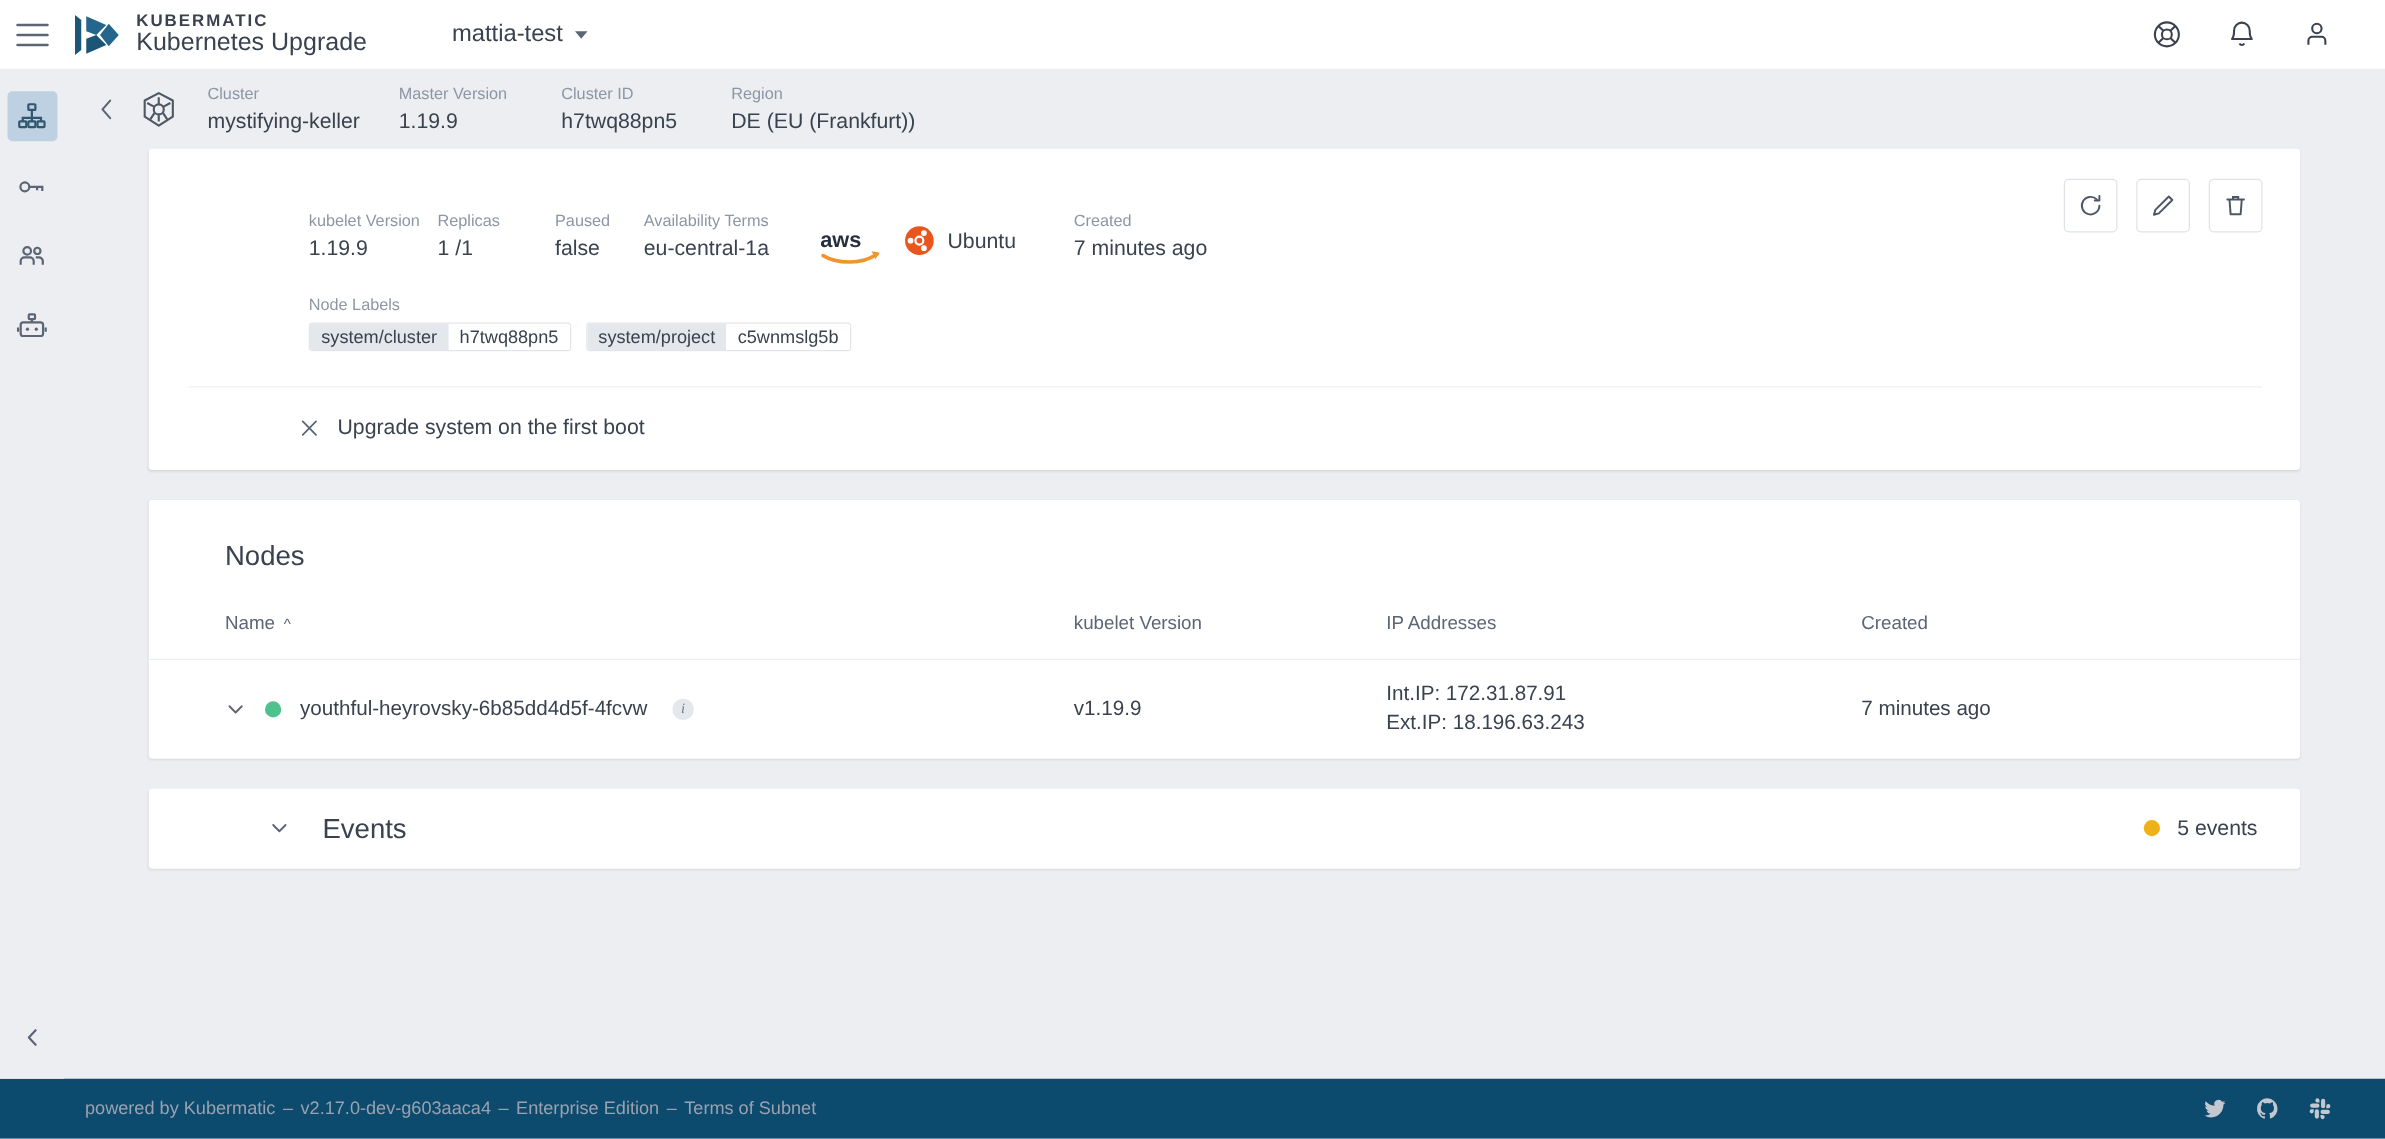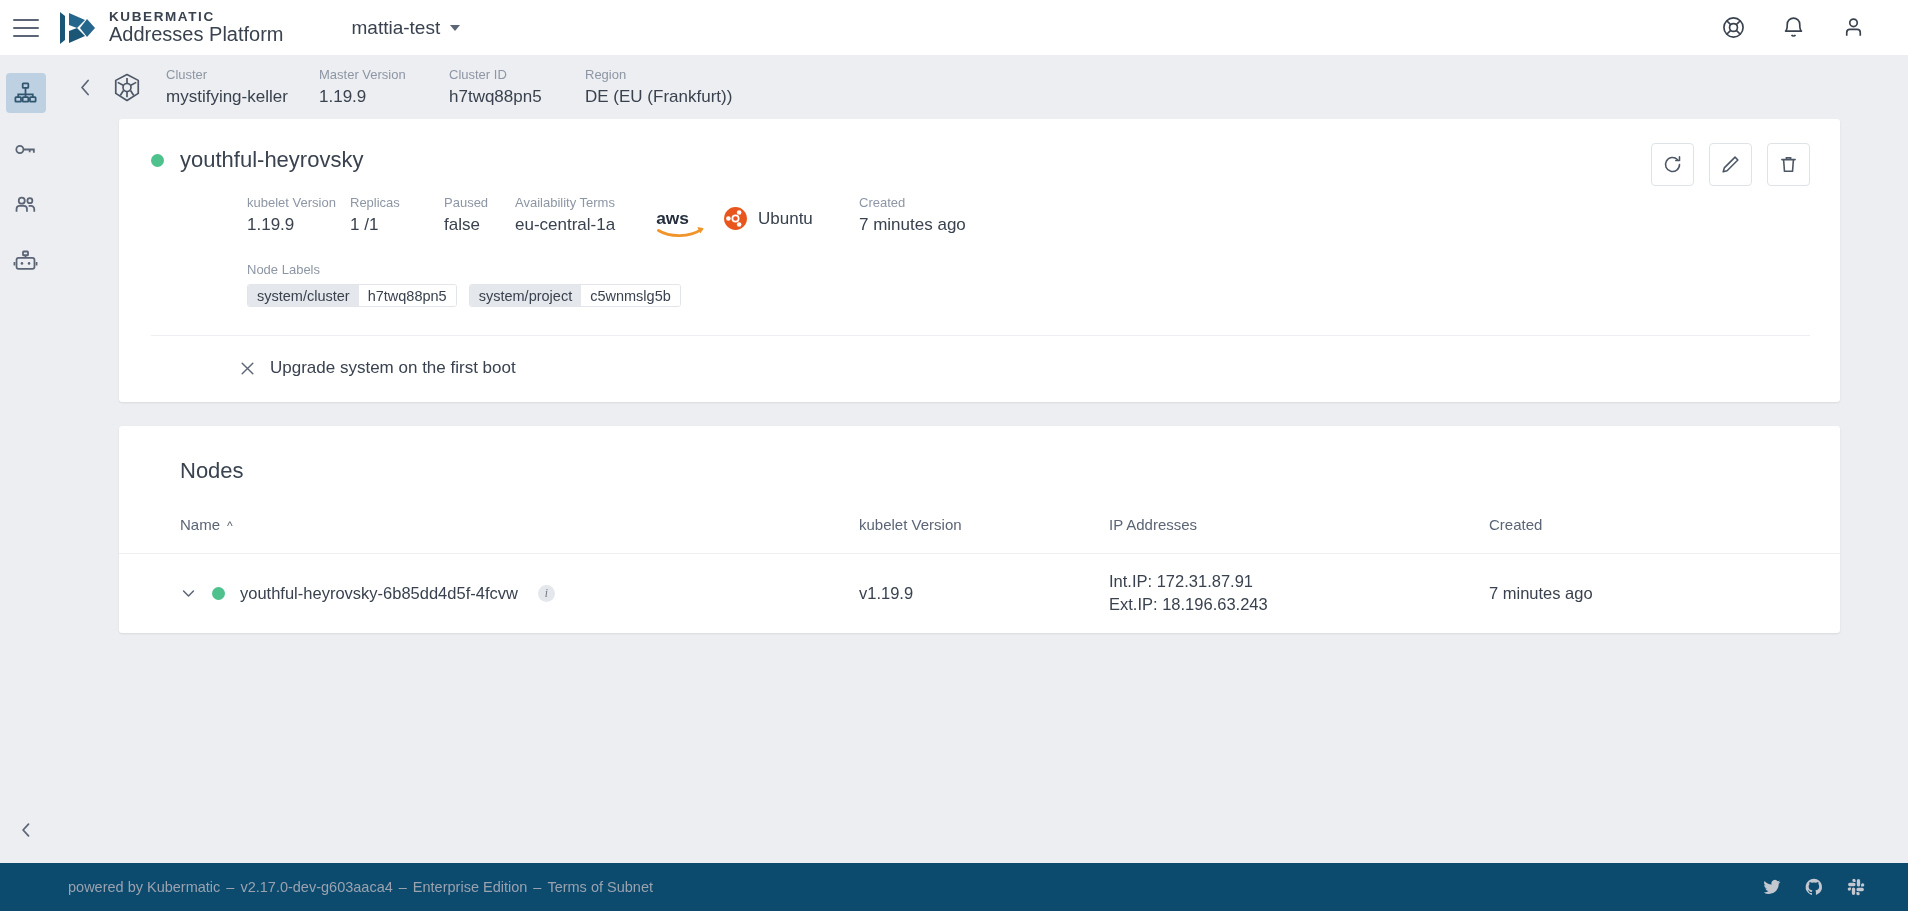--- a/index.html
+++ b/index.html
@@ -154,21 +154,21 @@
 
     <div class="logo-wrap">
       <svg class="logo-mark" viewBox="0 0 41 36">
         <path d="M3 2 L3 34 L8 30 L8 6 Z" fill="#1b5676"></path>
         <path d="M12 3 L28 10 L20 18 L12 15 Z" fill="#24668c"></path>
         <path d="M12 21 L20 18 L28 26 L12 33 Z" fill="#1b5676"></path>
         <path d="M30 9 L38 18 L30 27 L23 18 Z" fill="#24668c"></path>
       </svg>
       <div class="logo-text">
         <div class="l1">KUBERMATIC</div>
-        <div class="l2">Addresses Platform</div>
+        <div class="l2">Kubernetes Upgrade</div>
       </div>
     </div>
 
     <div class="project-select">
       <span>mattia-test</span>
       <span class="caret"></span>
     </div>
 
     <div class="topbar-right">
       <span class="ic">
@@ -268,24 +268,20 @@
             <span class="lbl">Region</span>
             <span class="val">DE (EU (Frankfurt))</span>
           </div>
         </div>
       </div>
 
       <div class="scroll-area">
 
         <div class="card md-card">
           <div class="md-top">
-            <div class="md-title-row">
-              <span class="dot"></span>
-              <span class="md-title">youthful-heyrovsky</span>
-            </div>
 
             <div class="md-actions">
               <div class="sq-btn">
                 <svg width="21" height="21" viewBox="0 0 24 24" fill="none" stroke="#4d5765" stroke-width="1.8">
                   <path d="M20 12a8 8 0 1 1-2.4-5.7" stroke-linecap="round"></path>
                   <path d="M20 3.2V7.4h-4.2" stroke-linecap="round" stroke-linejoin="round"></path>
                 </svg>
               </div>
               <div class="sq-btn">
                 <svg width="21" height="21" viewBox="0 0 24 24" fill="none" stroke="#4d5765" stroke-width="1.8">
@@ -405,20 +401,32 @@
                 <td class="c-ip">
                   <div class="ip-line">Int.IP: 172.31.87.91</div>
                   <div class="ip-line">Ext.IP: 18.196.63.243</div>
                 </td>
                 <td class="c-created">7 minutes ago</td>
               </tr>
             </tbody>
           </table>
         </div>
 
+        <div class="card events-card">
+          <span class="chev-d">
+            <svg width="17" height="17" viewBox="0 0 24 24" fill="none" stroke="#5b6575" stroke-width="2.1">
+              <path d="M5 8.5 L12 15.5 L19 8.5" stroke-linecap="round" stroke-linejoin="round"></path>
+            </svg>
+          </span>
+          <span class="events-title">Events</span>
+          <span class="events-right">
+            <span class="dot amber"></span>
+            <span>5 events</span>
+          </span>
+        </div>
 
       </div>
     </div>
   </div>
 
   <div class="footer">
     <div class="footer-txt">
       <span>powered by Kubermatic</span>
       <span>–</span>
       <span>v2.17.0-dev-g603aaca4</span>

